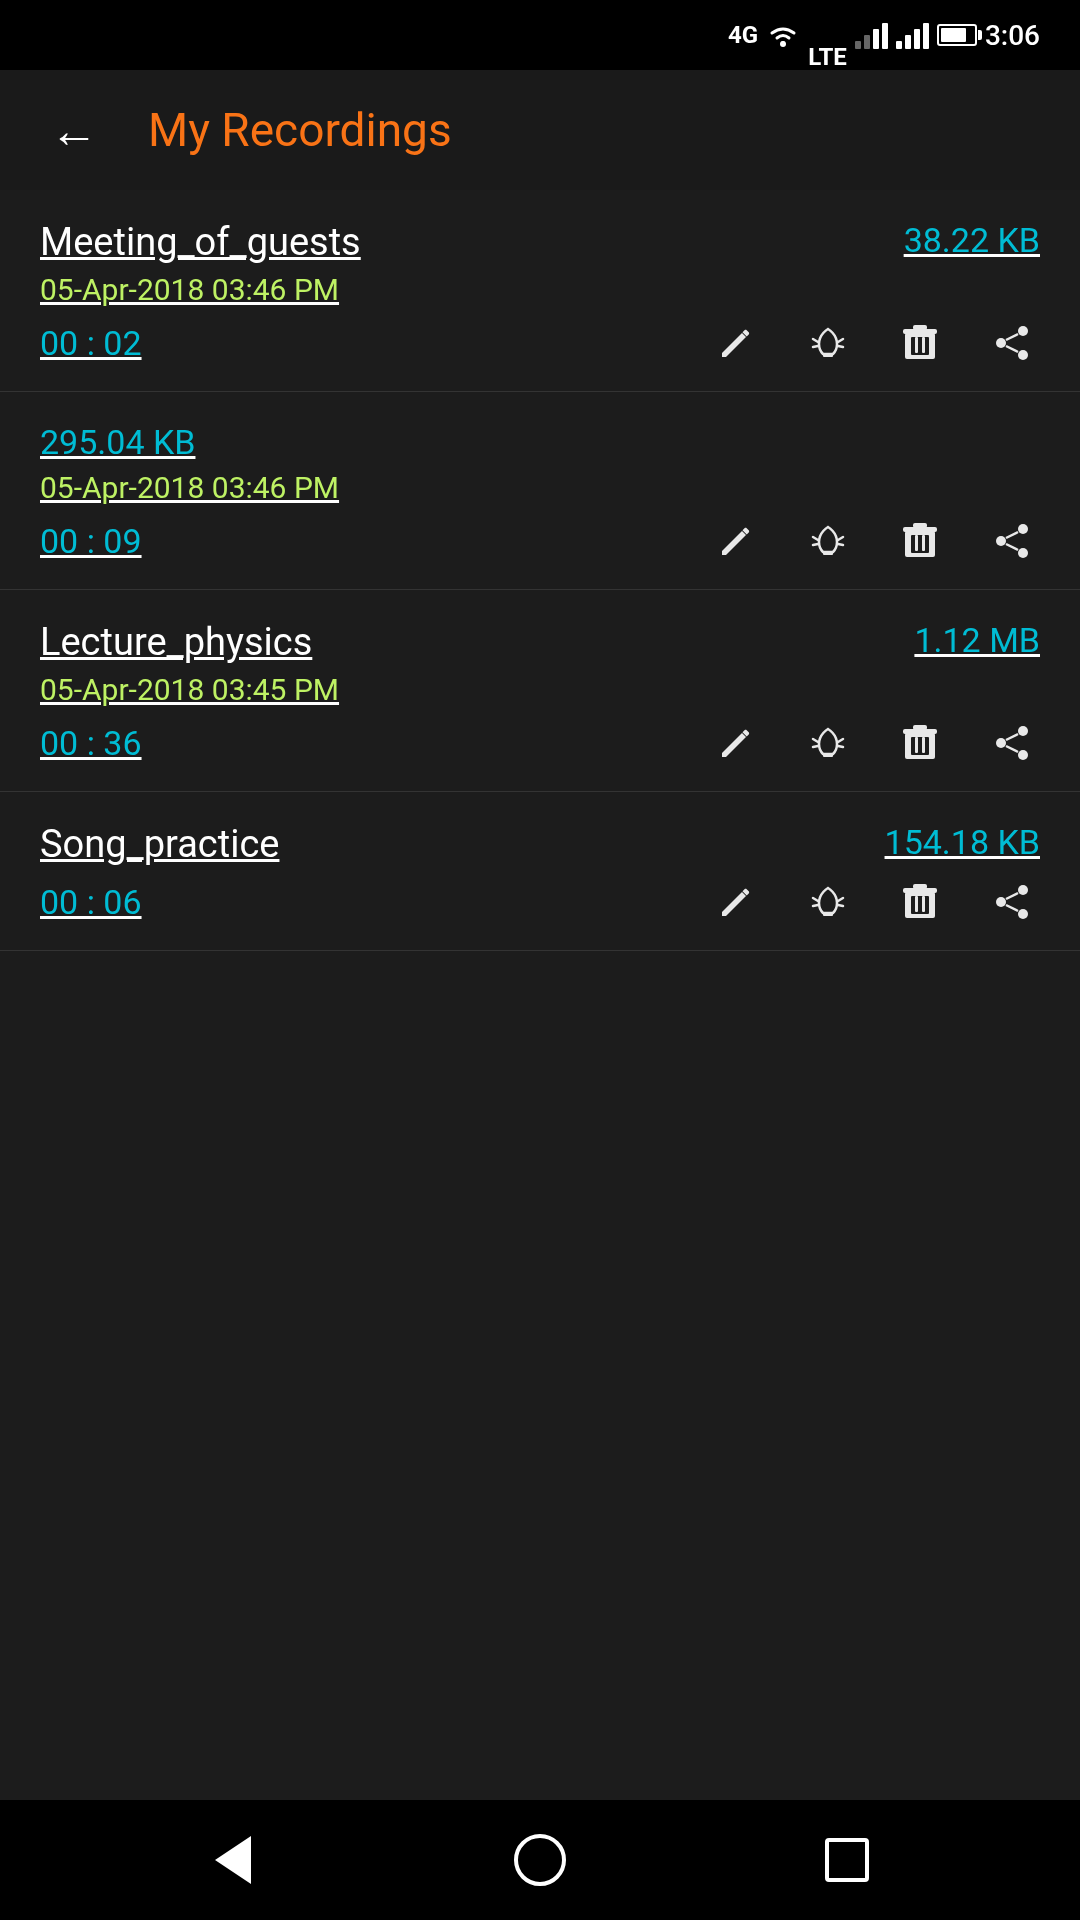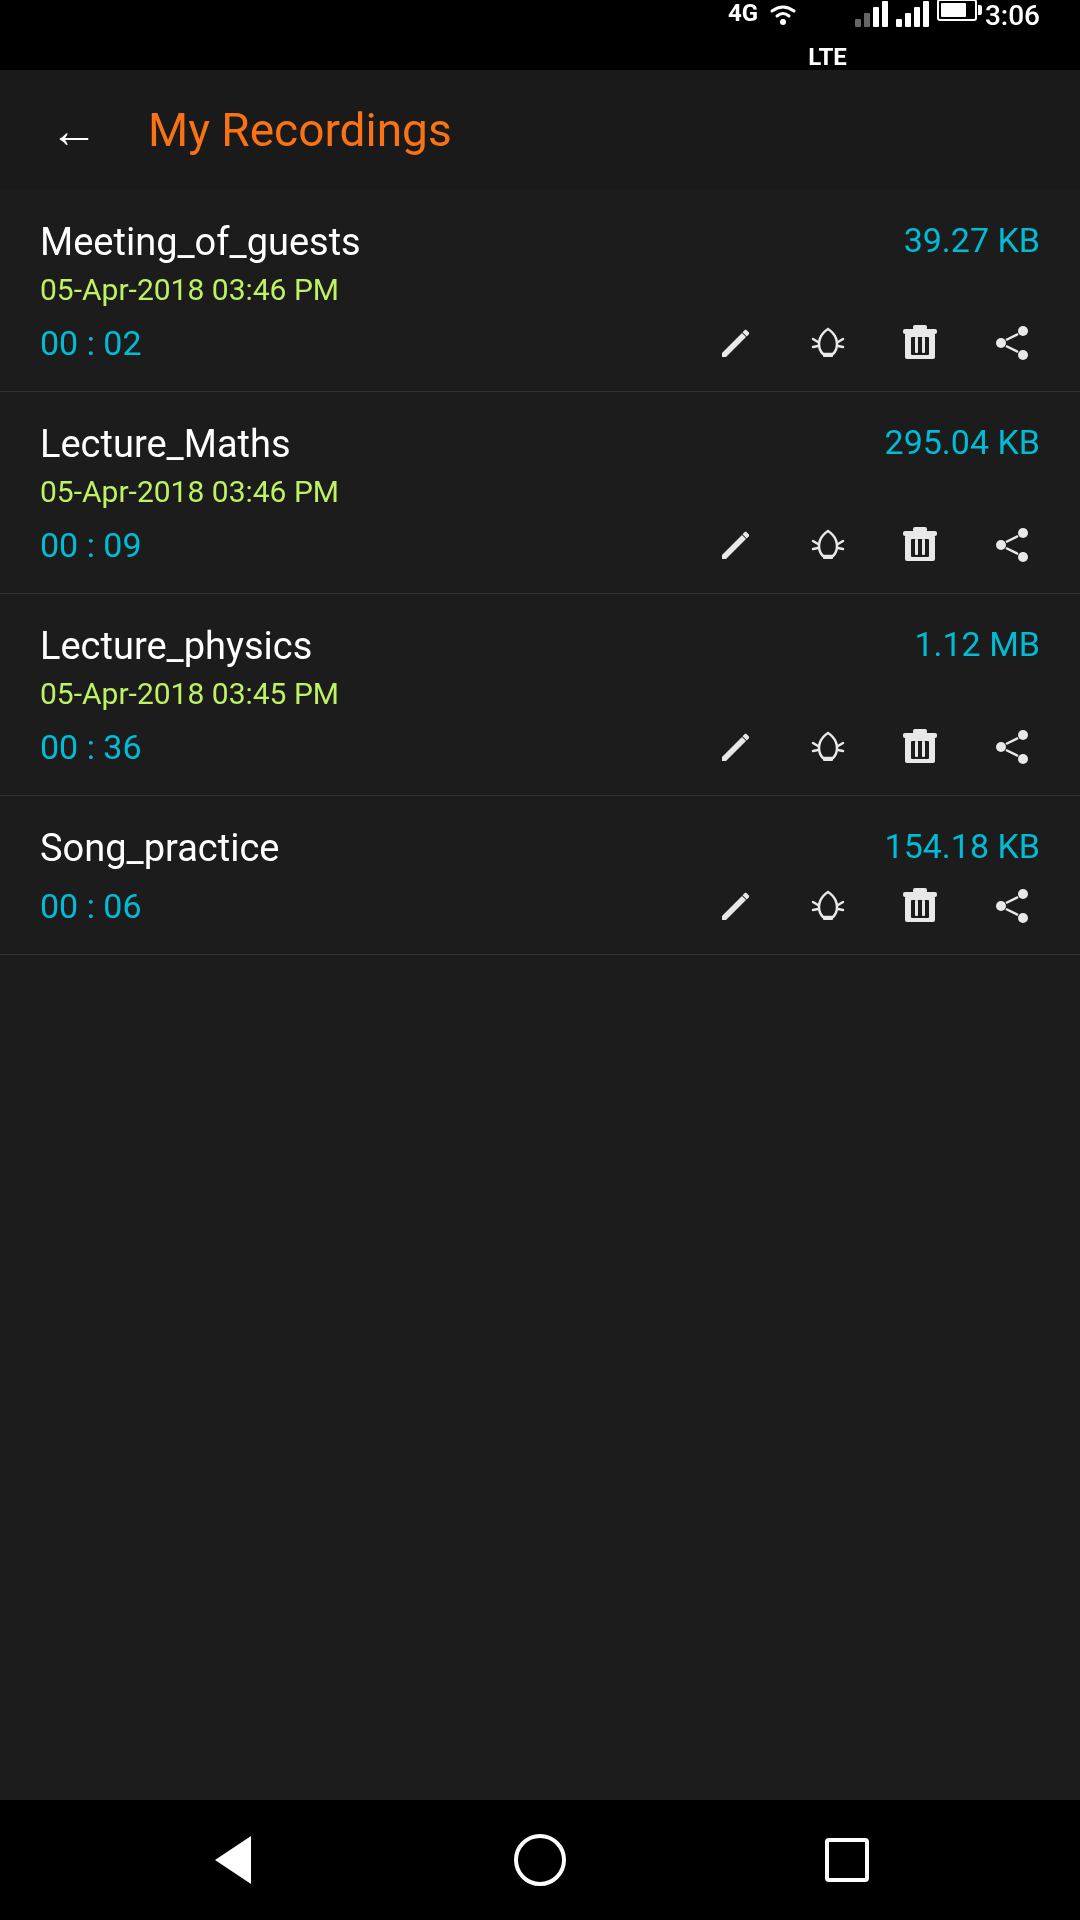--- a/index.html
+++ b/index.html
@@ -22,20 +22,21 @@
       background: #000000;
       display: flex;
       align-items: center;
       justify-content: flex-end;
       padding: 0 40px;
       gap: 18px;
     }
 
     .status-icons {
       display: flex;
+      align-items: center;
       gap: 8px;
     }
 
     .status-text {
       color: #ffffff;
       font-size: 28px;
       font-weight: 500;
     }
 
     .signal-icon {
@@ -111,20 +112,21 @@
     
     .recordings-list {
       flex: 1;
       background: #1c1c1c;
     }
 
     .recording-item {
       border-bottom: 1px solid #333333;
       padding: 30px 40px 20px 40px;
       position: relative;
+      text-decoration: underline;
     }
 
     .recording-header {
       display: flex;
       justify-content: space-between;
       align-items: flex-start;
       margin-bottom: 8px;
     }
 
     .recording-name {
@@ -274,21 +276,21 @@
   <button class="back-btn">
     <span>←</span>
   </button>
   <span class="page-title">My Recordings</span>
 </div>
 
 <div class="recordings-list" id="recordings-container">
 <div class="recording-item">
       <div class="recording-header">
         <span class="recording-name">Meeting_of_guests</span>
-        <span class="recording-size">39.27 KB</span>
+        <span class="recording-size">38.22 KB</span>
       </div>
       <div class="recording-date">05-Apr-2018 03:46 PM</div>
       <div class="recording-footer">
         <span class="recording-duration">00 : 02</span>
         <div class="recording-actions">
           <button class="action-btn" title="Edit">
             <svg width="36" height="36" viewBox="0 0 36 36" fill="white">
               <path d="M4 28 L4 32 L8 32 L28 12 L24 8 Z M30.7 7.3 L28.7 5.3 C28.1 4.7 27.1 4.7 26.5 5.3 L24.5 7.3 L28.7 11.5 L30.7 9.5 C31.3 8.9 31.3 7.9 30.7 7.3Z"></path>
             </svg>
           </button>
@@ -320,21 +322,20 @@
               <circle cx="30" cy="31" r="5" fill="white"></circle>
               <line x1="13" y1="16" x2="25" y2="10" stroke="white" stroke-width="2.5"></line>
               <line x1="13" y1="22" x2="25" y2="28" stroke="white" stroke-width="2.5"></line>
             </svg>
           </button>
         </div>
       </div>
     </div>
     <div class="recording-item">
       <div class="recording-header">
-        <span class="recording-name">Lecture_Maths</span>
         <span class="recording-size">295.04 KB</span>
       </div>
       <div class="recording-date">05-Apr-2018 03:46 PM</div>
       <div class="recording-footer">
         <span class="recording-duration">00 : 09</span>
         <div class="recording-actions">
           <button class="action-btn" title="Edit">
             <svg width="36" height="36" viewBox="0 0 36 36" fill="white">
               <path d="M4 28 L4 32 L8 32 L28 12 L24 8 Z M30.7 7.3 L28.7 5.3 C28.1 4.7 27.1 4.7 26.5 5.3 L24.5 7.3 L28.7 11.5 L30.7 9.5 C31.3 8.9 31.3 7.9 30.7 7.3Z"></path>
             </svg>

